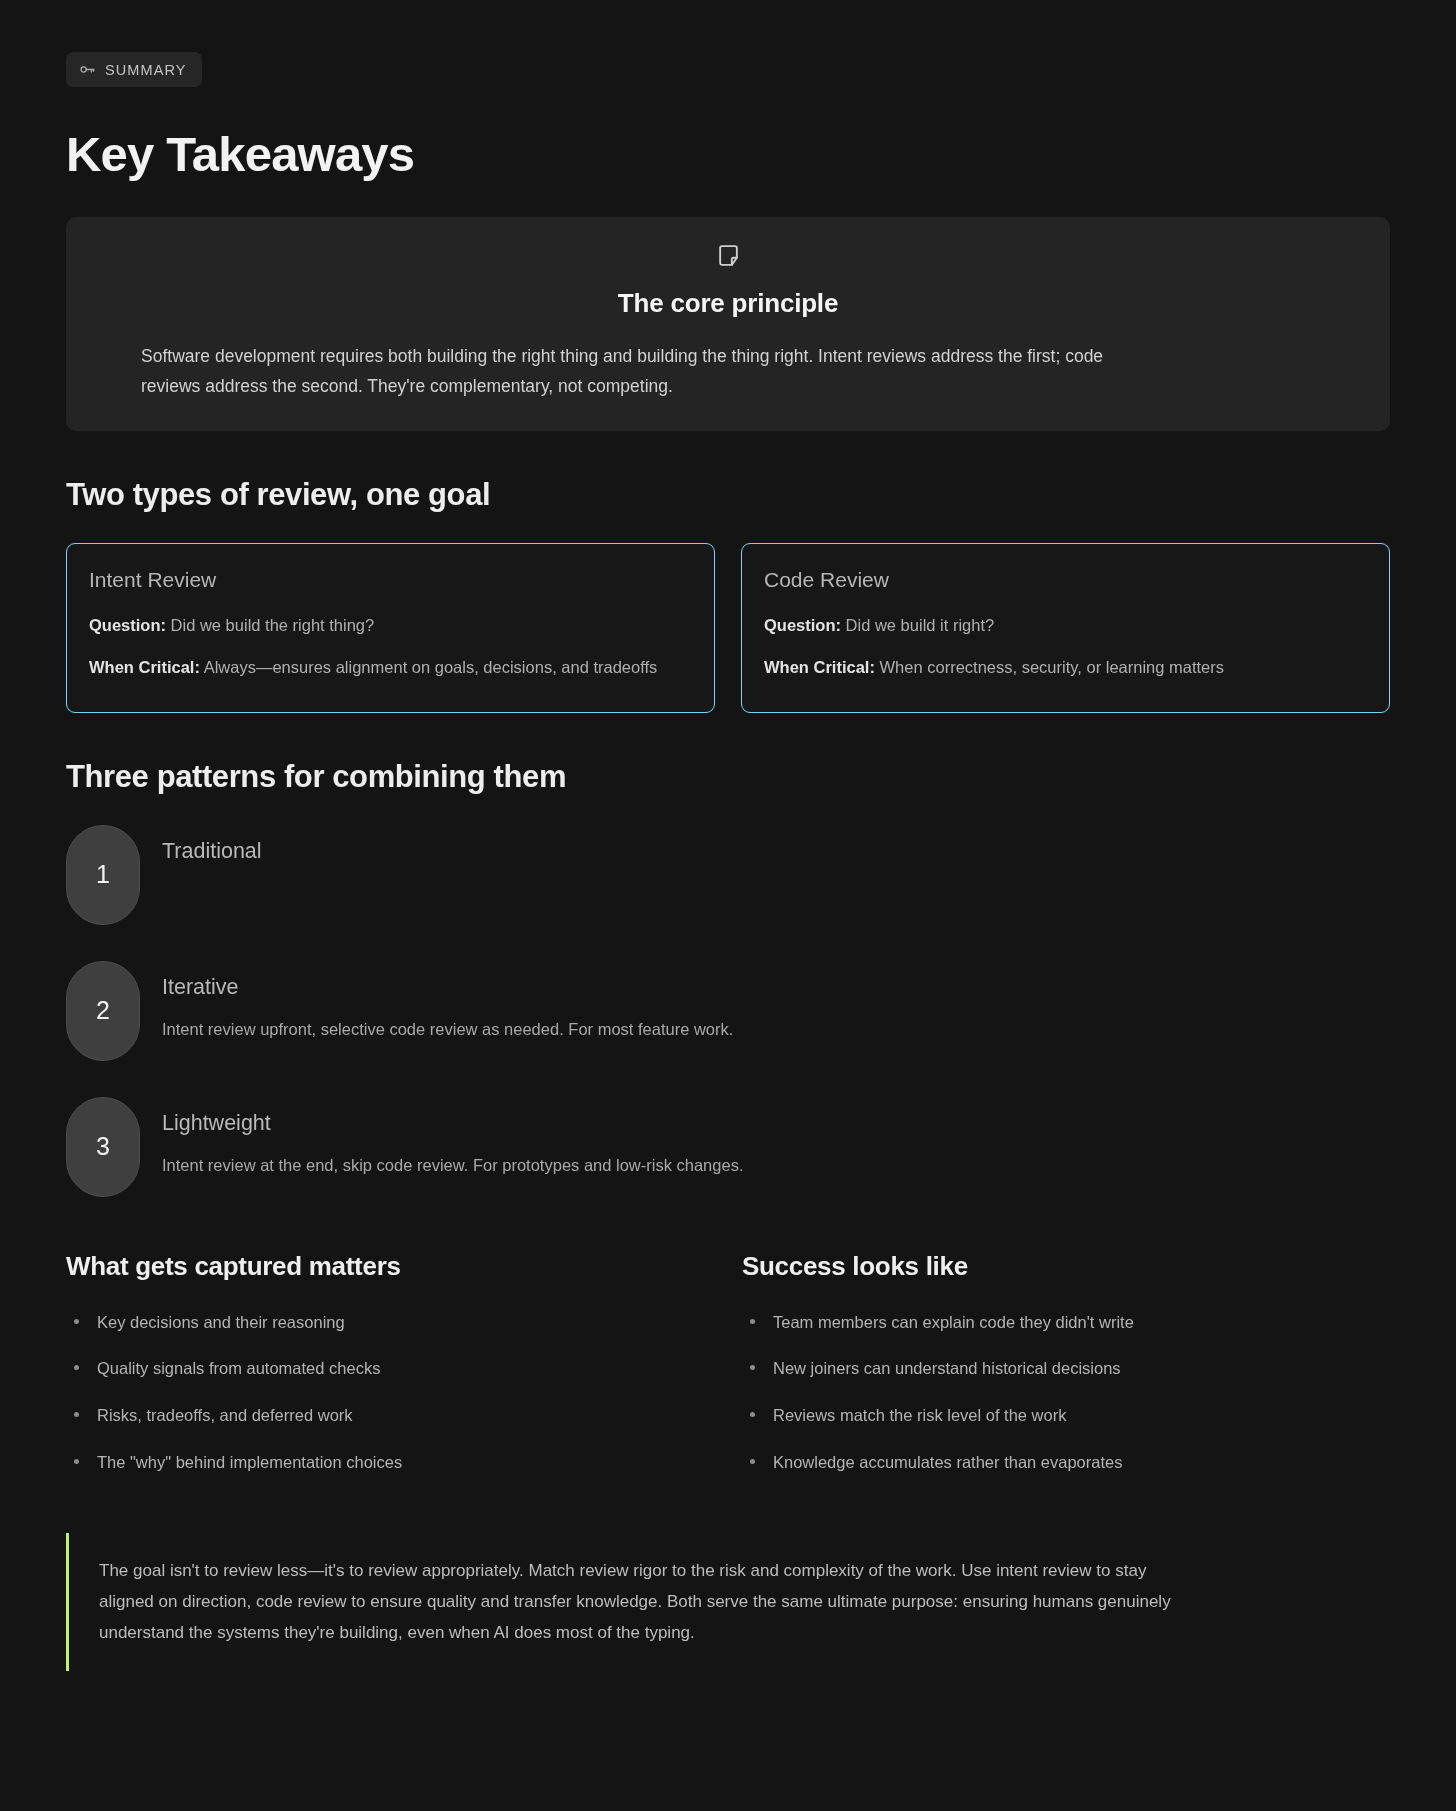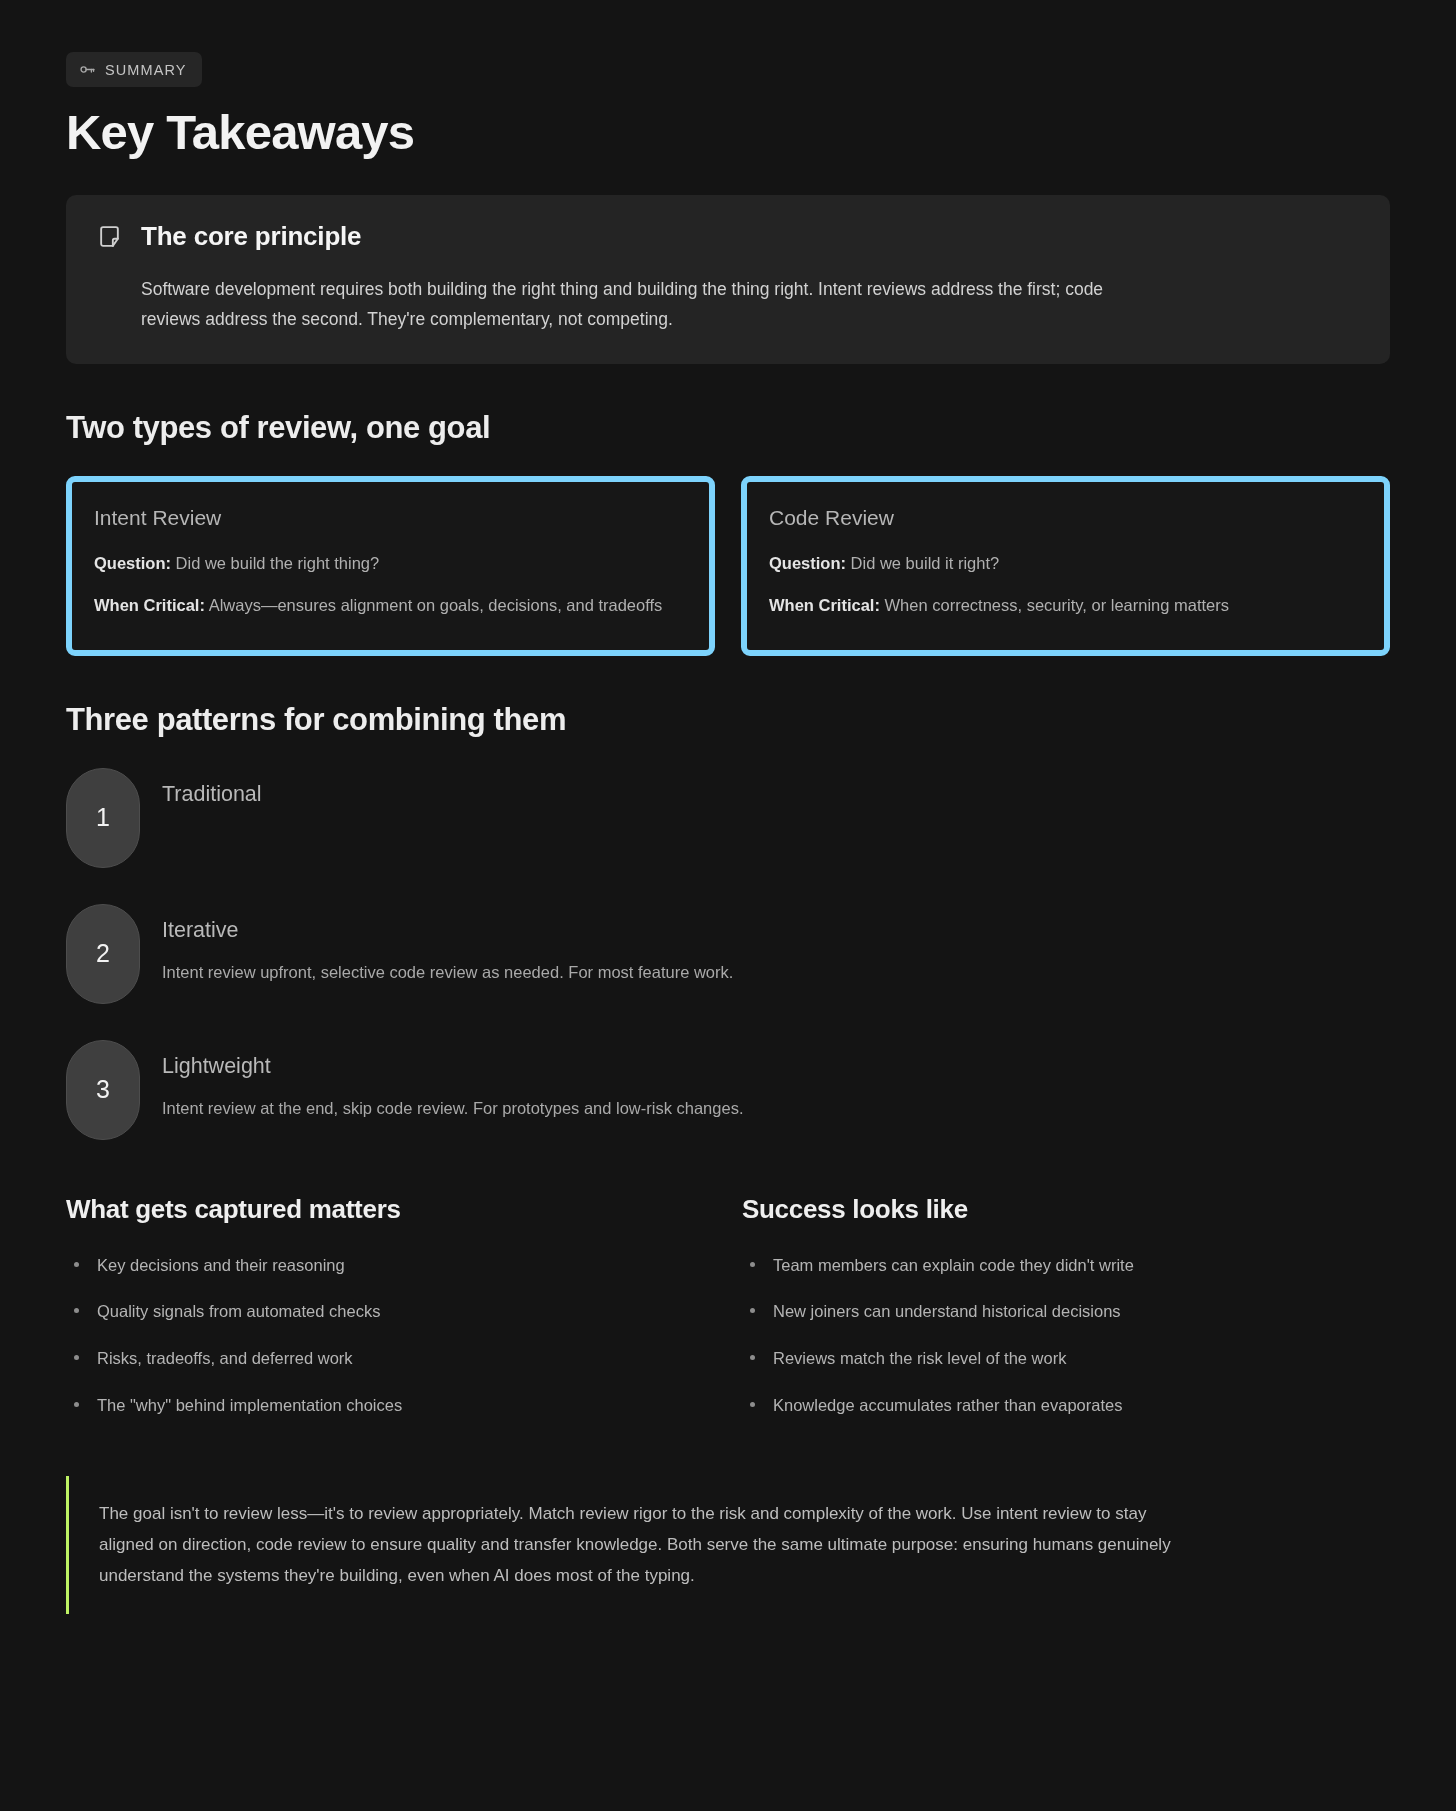--- a/index.html
+++ b/index.html
@@ -21,21 +21,21 @@
   }
 
   
   .badge {
     display: inline-flex;
     align-items: center;
     gap: 9px;
     background: #262626;
     border-radius: 7px;
     padding: 9px 15px 9px 13px;
-    margin-bottom: 18px;
+    margin-bottom: 40px;
   }
   .badge-icon {
     display: inline-flex;
     align-items: center;
     justify-content: center;
     width: 17px;
     height: 17px;
     color: #a8a8a8;
   }
   .badge-label {
@@ -60,20 +60,21 @@
     background: #242424;
     border-radius: 10px;
     padding: 26px 30px 30px 30px;
     margin-bottom: 46px;
   }
   .callout-head {
     display: flex;
     align-items: center;
     gap: 19px;
     margin-bottom: 22px;
+    flex-direction: column;
   }
   .callout-icon {
     width: 26px;
     height: 26px;
     color: #cfcfcf;
     flex: 0 0 auto;
     display: flex;
     align-items: center;
     justify-content: center;
   }
@@ -101,21 +102,21 @@
   }
 
   
   .card-row {
     display: flex;
     gap: 26px;
     margin-bottom: 46px;
   }
   .rcard {
     flex: 1 1 0;
-    border: 6px solid #7dd3fc;
+    border: 1px solid #7dd3fc;
     border-radius: 9px;
     padding: 24px 22px 26px 22px;
     background: #171717;
   }
   .rcard-title {
     font-size: 21px;
     color: #b6b6b6;
     font-weight: 400;
     margin-bottom: 20px;
   }

